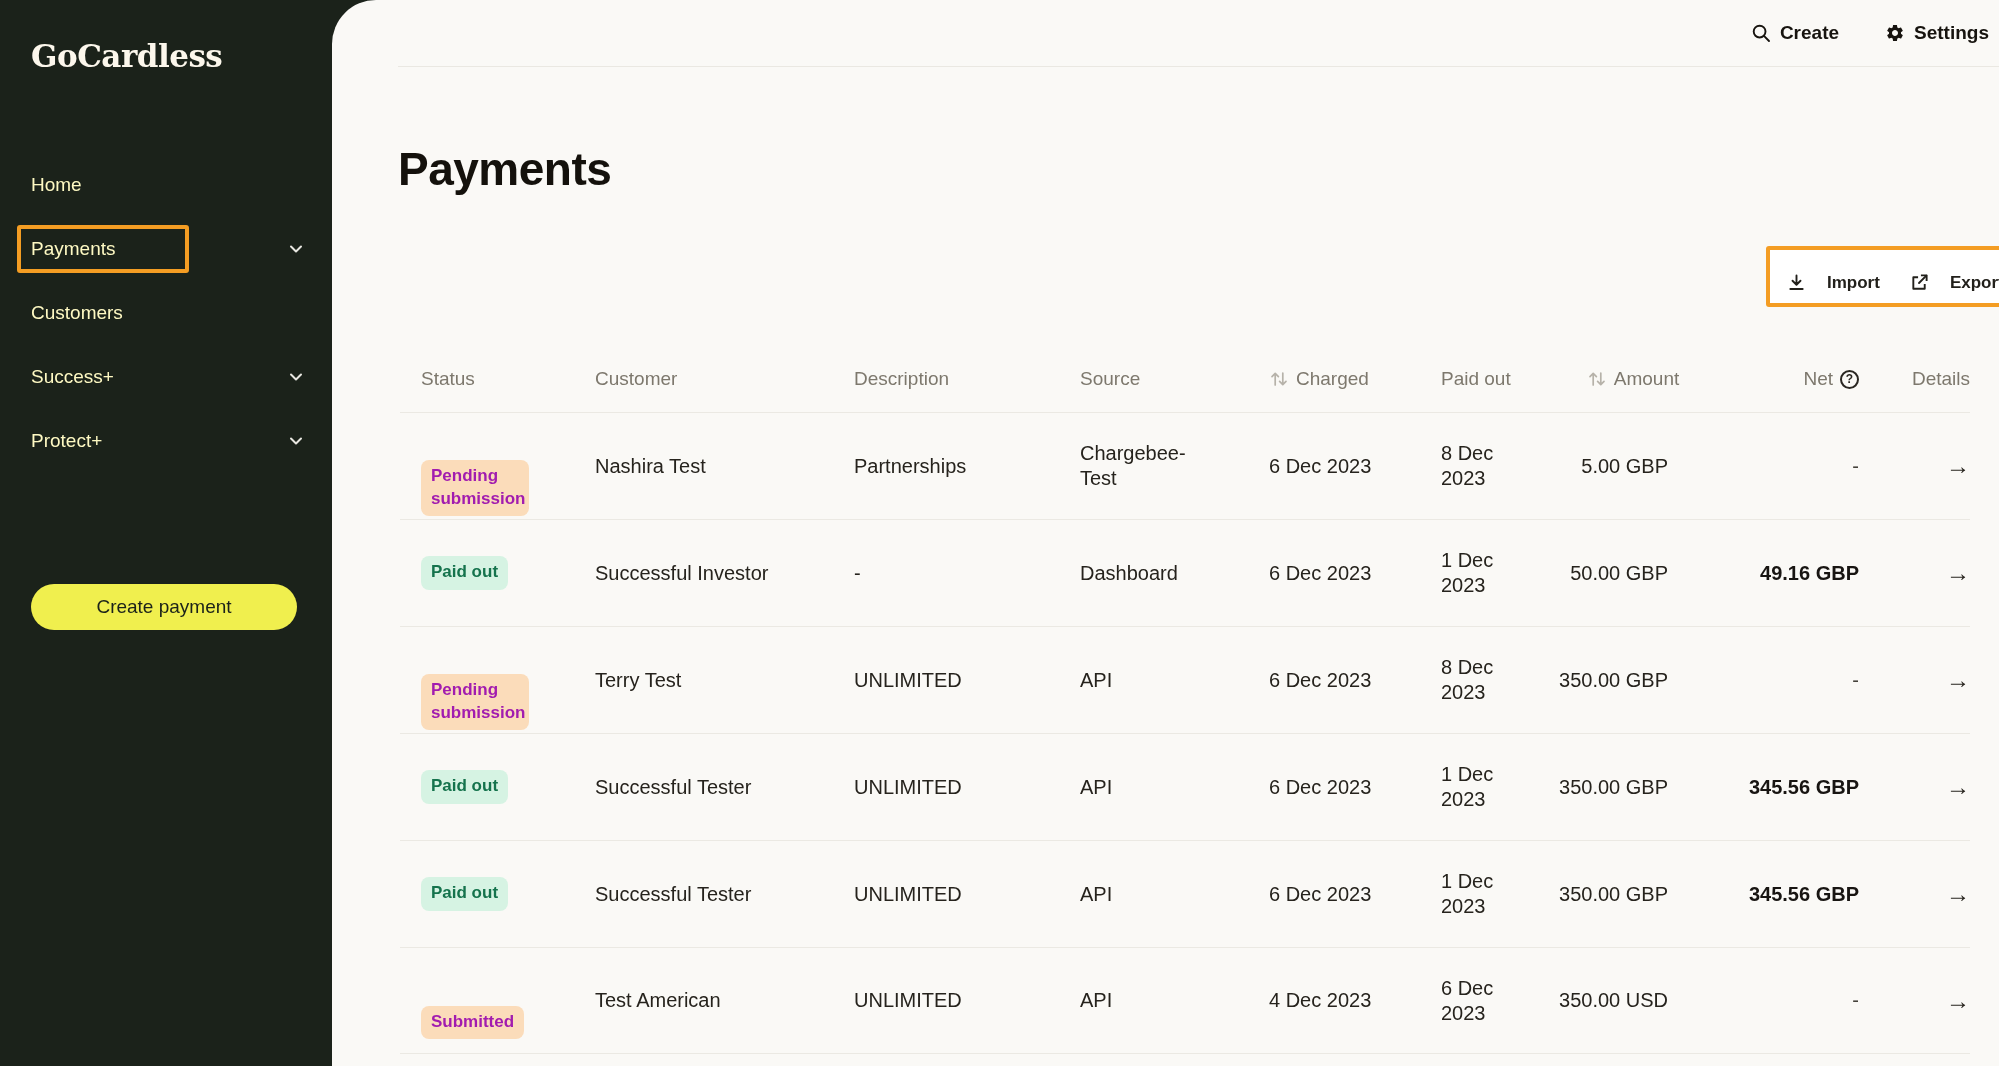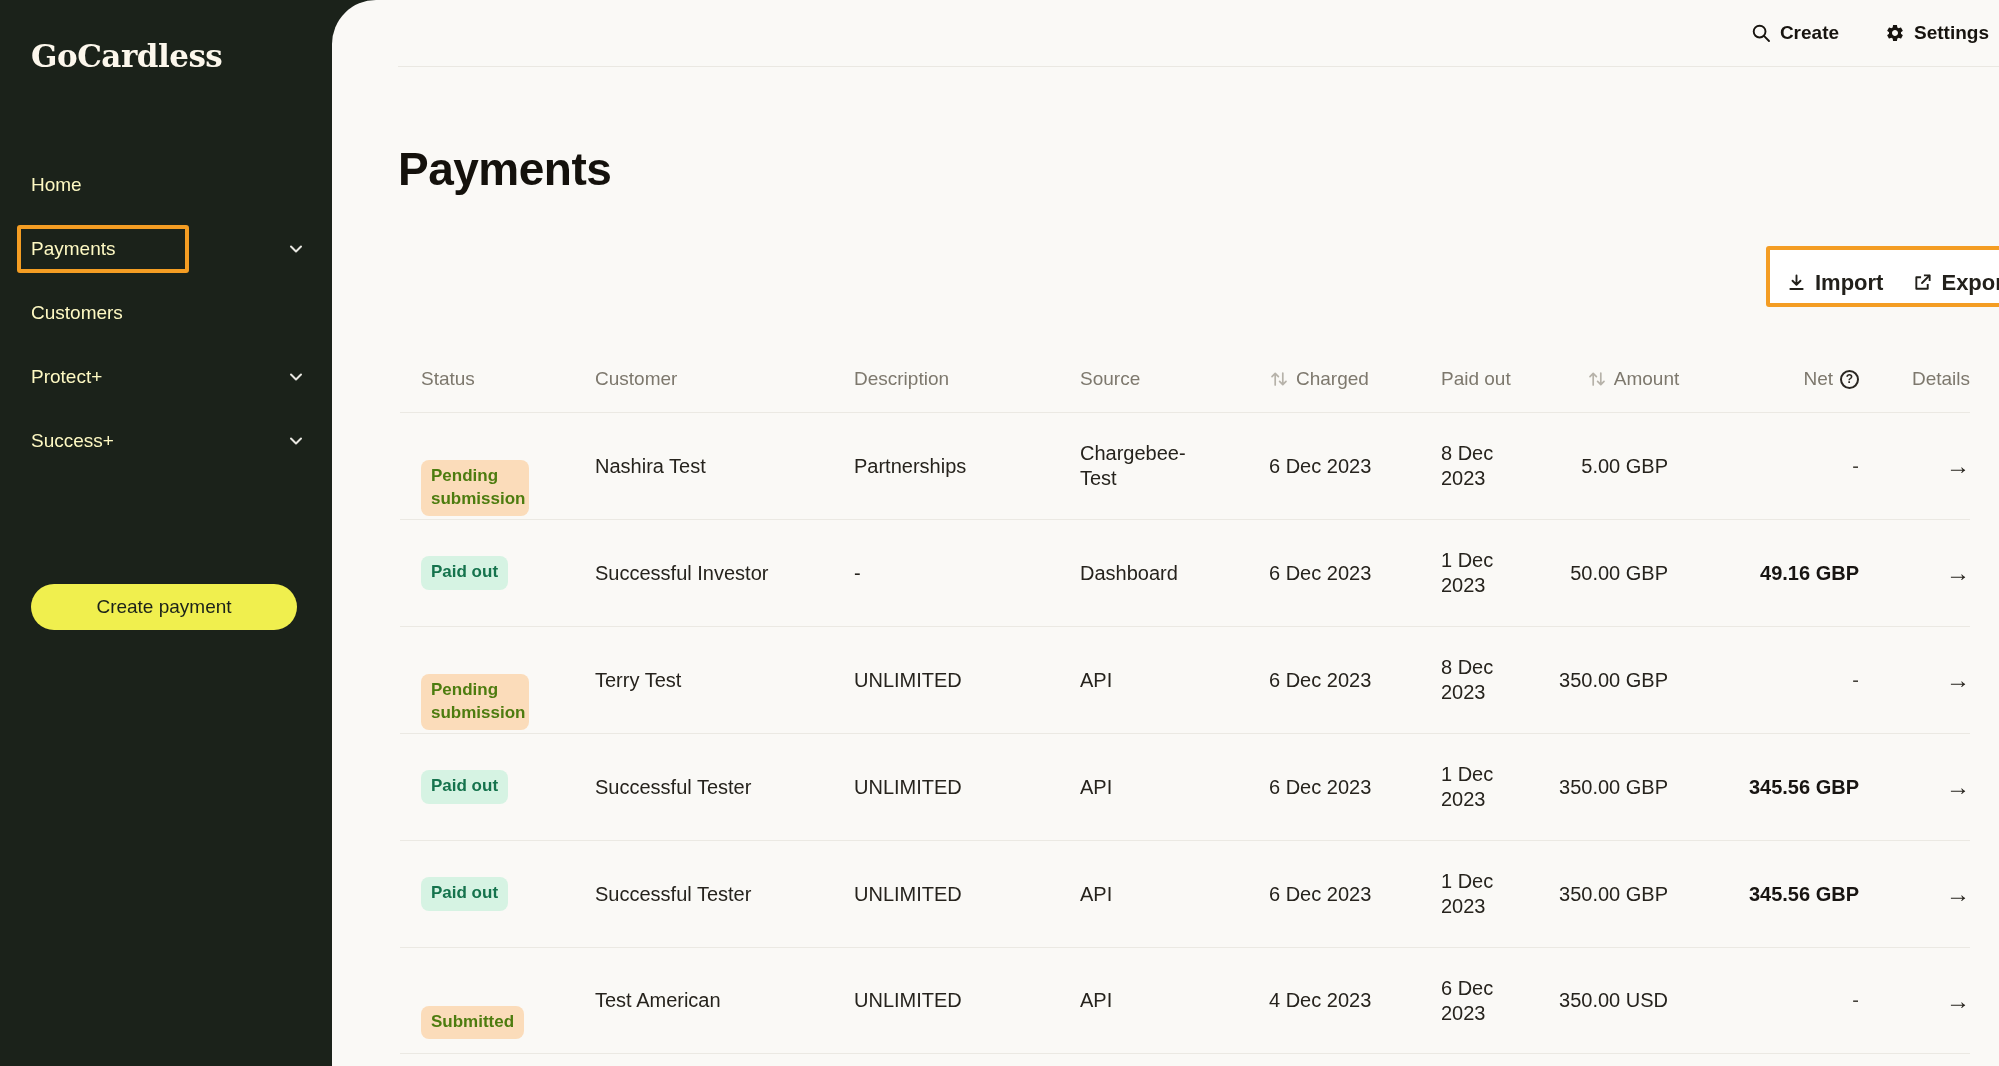--- a/index.html
+++ b/index.html
@@ -36,21 +36,21 @@
                 color:#14110c; letter-spacing:-0.5px; }
 
   .filter-anno { left:58px; top:246px; width:284px; height:61px; background:#ffffff;
                  display:flex; align-items:center; padding:0 19px; pointer-events:auto; }
   .filter-btn { display:flex; align-items:center; gap:12px; cursor:pointer; }
   .filter-label { font-size:19px; font-weight:700; color:#22201b; }
   .filter-results { font-size:19px; color:#66635c; margin-left:13px; }
 
   .io-anno { left:1434px; top:246px; width:290px; height:61px; background:#ffffff;
              display:flex; align-items:center; gap:30px; padding:0 17px; pointer-events:auto; }
-  .io-btn { display:flex; align-items:center; gap:9px; font-size:22px; font-weight:700;
+  .io-btn { display:flex; align-items:center; gap:21px; font-size:17px; font-weight:700;
             color:#22201b; cursor:pointer; white-space:nowrap;margin-top:12px; }
 
   
   .table { position:absolute; left:68px; top:346px; width:1570px; }
   .t-head, .t-row { display:grid;
       grid-template-columns:195px 259px 226px 189px 172px 116px 152px 150px 111px;
       align-items:center; }
   .t-head { height:66px; color:#7d786d; font-size:19px; }
   .t-row { height:107px; border-top:1px solid #ebe9e3; font-size:20px; color:#26231d; }
   .t-row:last-child { border-bottom:1px solid #ebe9e3; }
@@ -62,21 +62,21 @@
   .h-details { justify-content:flex-end; }
   .c-amount { text-align:right; padding-right:41px; }
   .c-net { text-align:right; color:#45423b; }
   .c-net.net-bold { font-weight:700; color:#181512; }
   .c-details { text-align:right; font-size:24px; cursor:pointer; }
   .wrap-narrow { display:inline-block; max-width:112px; line-height:1.25; }
   .wrap-date { display:inline-block; max-width:66px; line-height:1.25; }
 
   .badge { display:inline-block; max-width:108px; padding:5px 10px 6px; border-radius:8px;
            font-size:17px; font-weight:700; line-height:1.35; }
-  .badge-pending, .badge-submitted { background:#fbdcba; color:#4d7c0f;margin-top:44px; }
+  .badge-pending, .badge-submitted { background:#fbdcba; color:#a21caf;margin-top:44px; }
   .badge-paid { background:#d6f3e3; color:#15734d; }
 
   .help-icon { display:inline-flex; align-items:center; justify-content:center; width:19px; height:19px;
                border:2px solid #2a2722; border-radius:50%; font-size:12px; font-weight:700;
                color:#2a2722; cursor:pointer; }
   svg { display:block; }
 </style>
 </head>
 <body>
 
@@ -94,29 +94,29 @@
         <span class="chev">
           <svg width="20" height="20" viewBox="0 0 20 20">
               <polyline points="5,7.5 10,12.5 15,7.5" fill="none" stroke="#e8e7e1" stroke-width="2" stroke-linecap="round" stroke-linejoin="round"></polyline>
             </svg>
         </span>
       </li>
       <li>
         <span>Customers</span>
       </li>
       <li>
-        <span>Protect+</span>
+        <span>Success+</span>
         <span class="chev">
           <svg width="20" height="20" viewBox="0 0 20 20">
               <polyline points="5,7.5 10,12.5 15,7.5" fill="none" stroke="#e8e7e1" stroke-width="2" stroke-linecap="round" stroke-linejoin="round"></polyline>
             </svg>
         </span>
       </li>
       <li>
-        <span>Success+</span>
+        <span>Protect+</span>
         <span class="chev">
           <svg width="20" height="20" viewBox="0 0 20 20">
               <polyline points="5,7.5 10,12.5 15,7.5" fill="none" stroke="#e8e7e1" stroke-width="2" stroke-linecap="round" stroke-linejoin="round"></polyline>
             </svg>
         </span>
       </li>
     </ul>
     <button class="create-btn">Create payment</button>
   </div>
 

